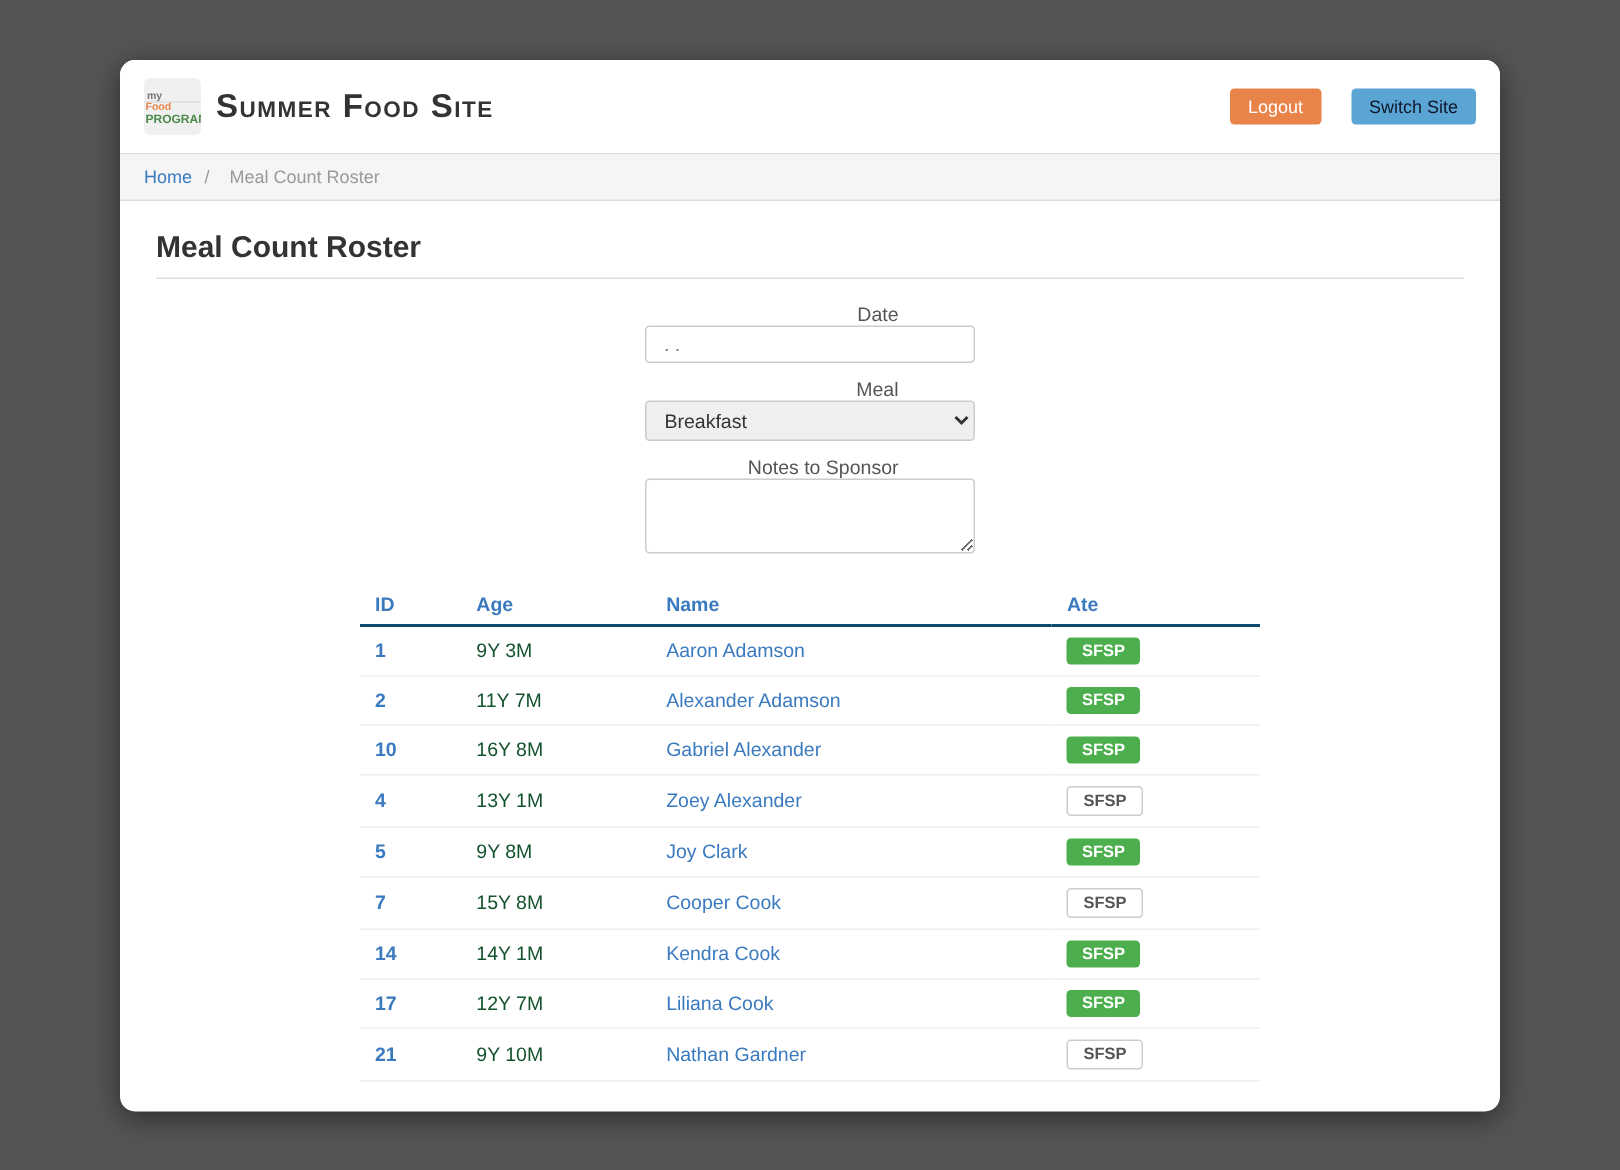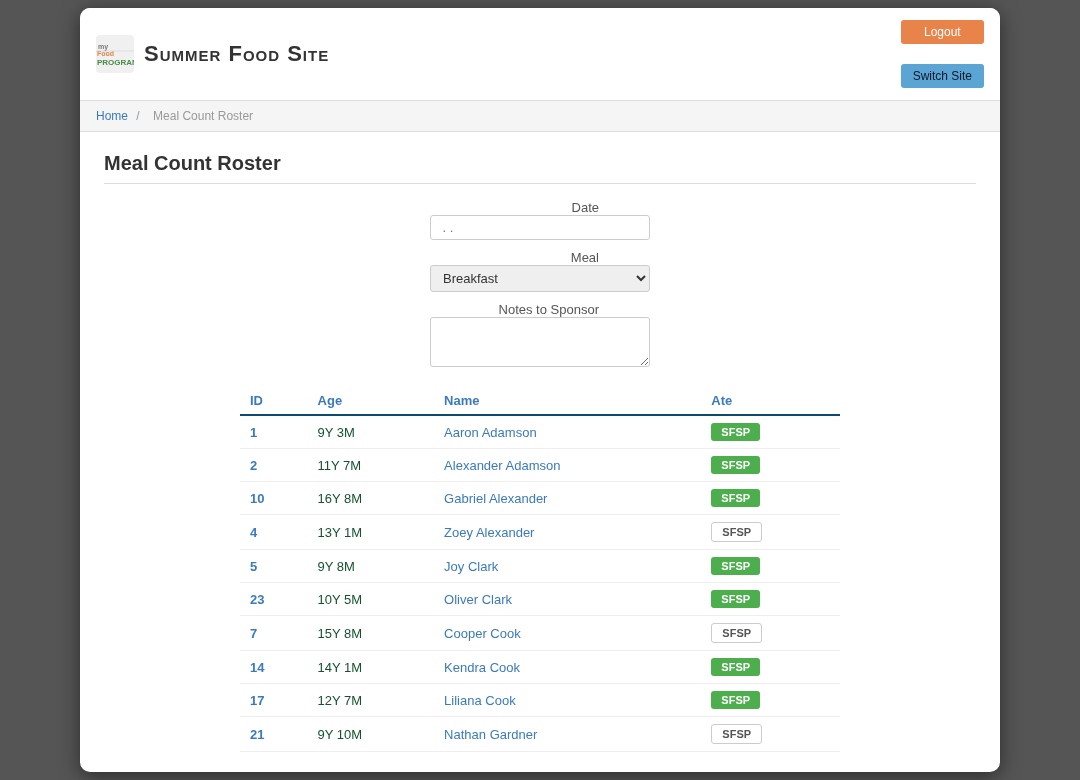--- a/index.html
+++ b/index.html
@@ -45,21 +45,20 @@
     .site-title {
       font-size: 22px;
       font-weight: bold;
       color: #333;
       letter-spacing: 1px;
       font-variant: small-caps;
     }
     .header-right {
       display: flex;
       gap: 20px;
-      flex-direction: column;
     }
     .btn-logout {
       background: #e8834a;
       color: #fff;
       border: none;
       padding: 5px 12px;
       border-radius: 3px;
       cursor: pointer;
       font-size: 12px;
     }
@@ -277,26 +276,20 @@
               <td class="name-col">Zoey Alexander</td>
               <td class="ate-col"><button class="sfsp-btn-inactive">SFSP</button></td>
             </tr>
             <tr>
               <td class="id-col">5</td>
               <td class="age-col">9Y 8M</td>
               <td class="name-col">Joy Clark</td>
               <td class="ate-col"><button class="sfsp-btn-active">SFSP</button></td>
             </tr>
             <tr>
-              <td class="id-col">23</td>
-              <td class="age-col">10Y 5M</td>
-              <td class="name-col">Oliver Clark</td>
-              <td class="ate-col"><button class="sfsp-btn-active">SFSP</button></td>
-            </tr>
-            <tr>
               <td class="id-col">7</td>
               <td class="age-col">15Y 8M</td>
               <td class="name-col">Cooper Cook</td>
               <td class="ate-col"><button class="sfsp-btn-inactive">SFSP</button></td>
             </tr>
             <tr>
               <td class="id-col">14</td>
               <td class="age-col">14Y 1M</td>
               <td class="name-col">Kendra Cook</td>
               <td class="ate-col"><button class="sfsp-btn-active">SFSP</button></td>

